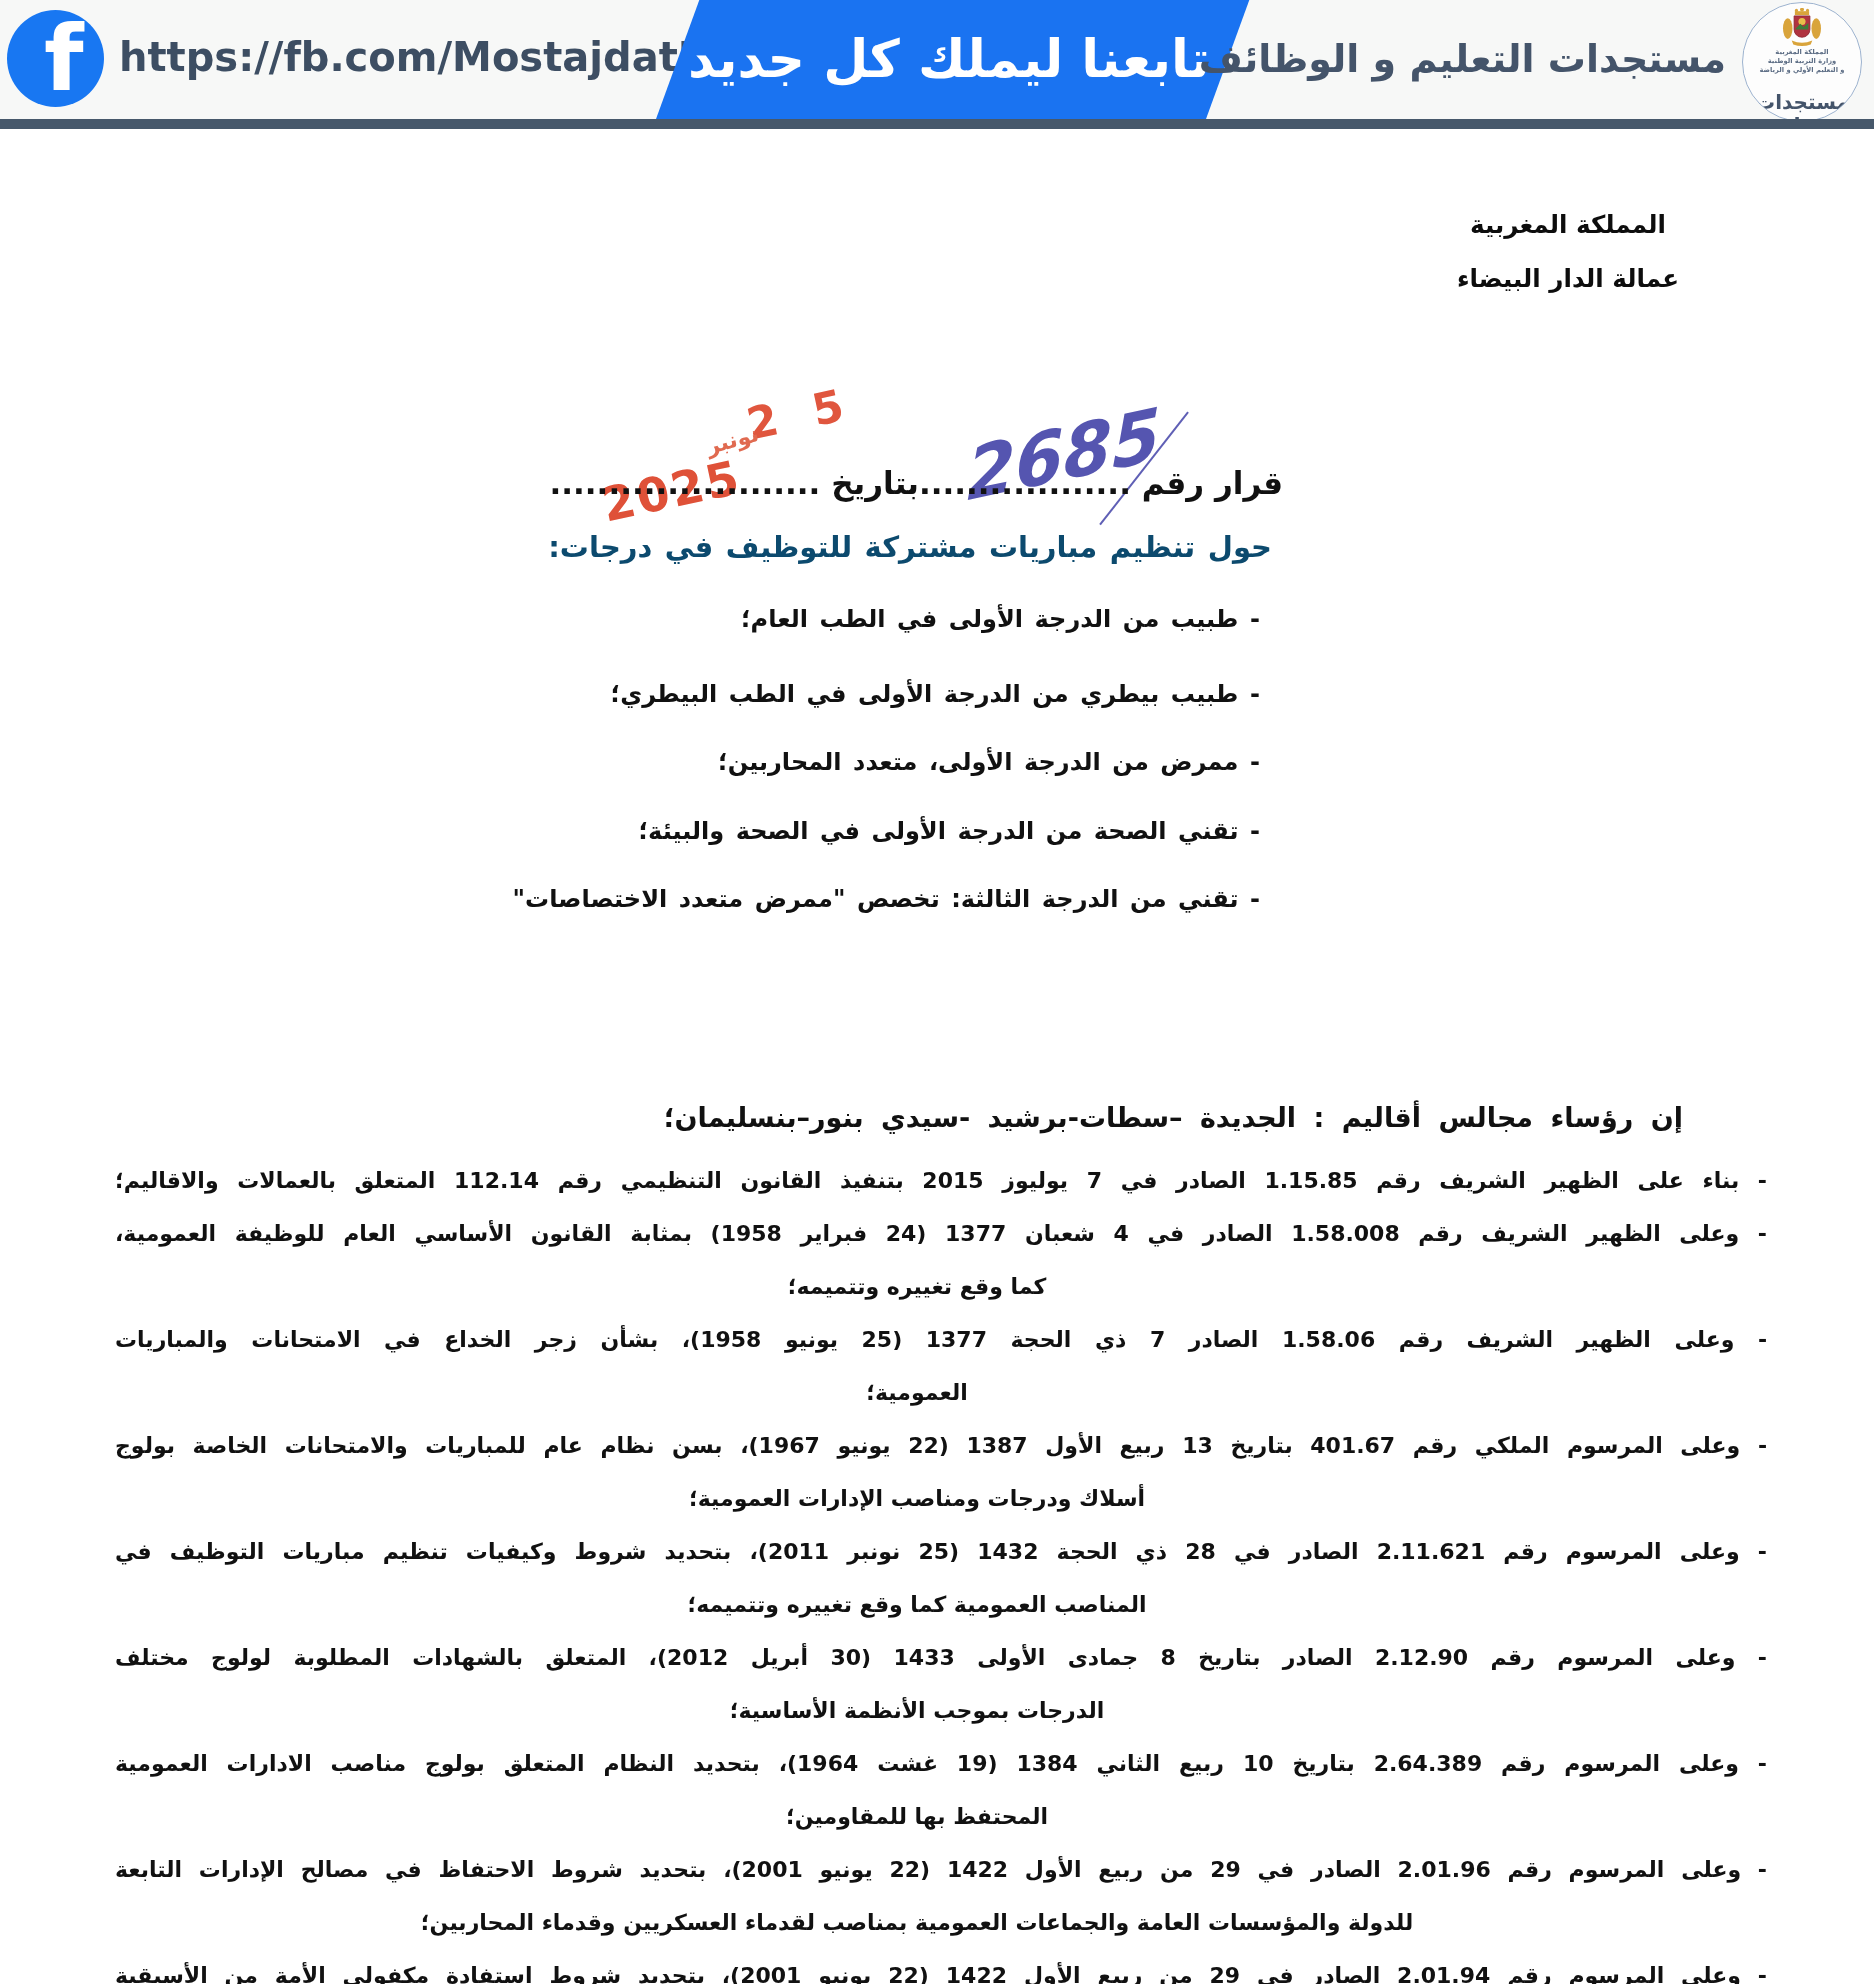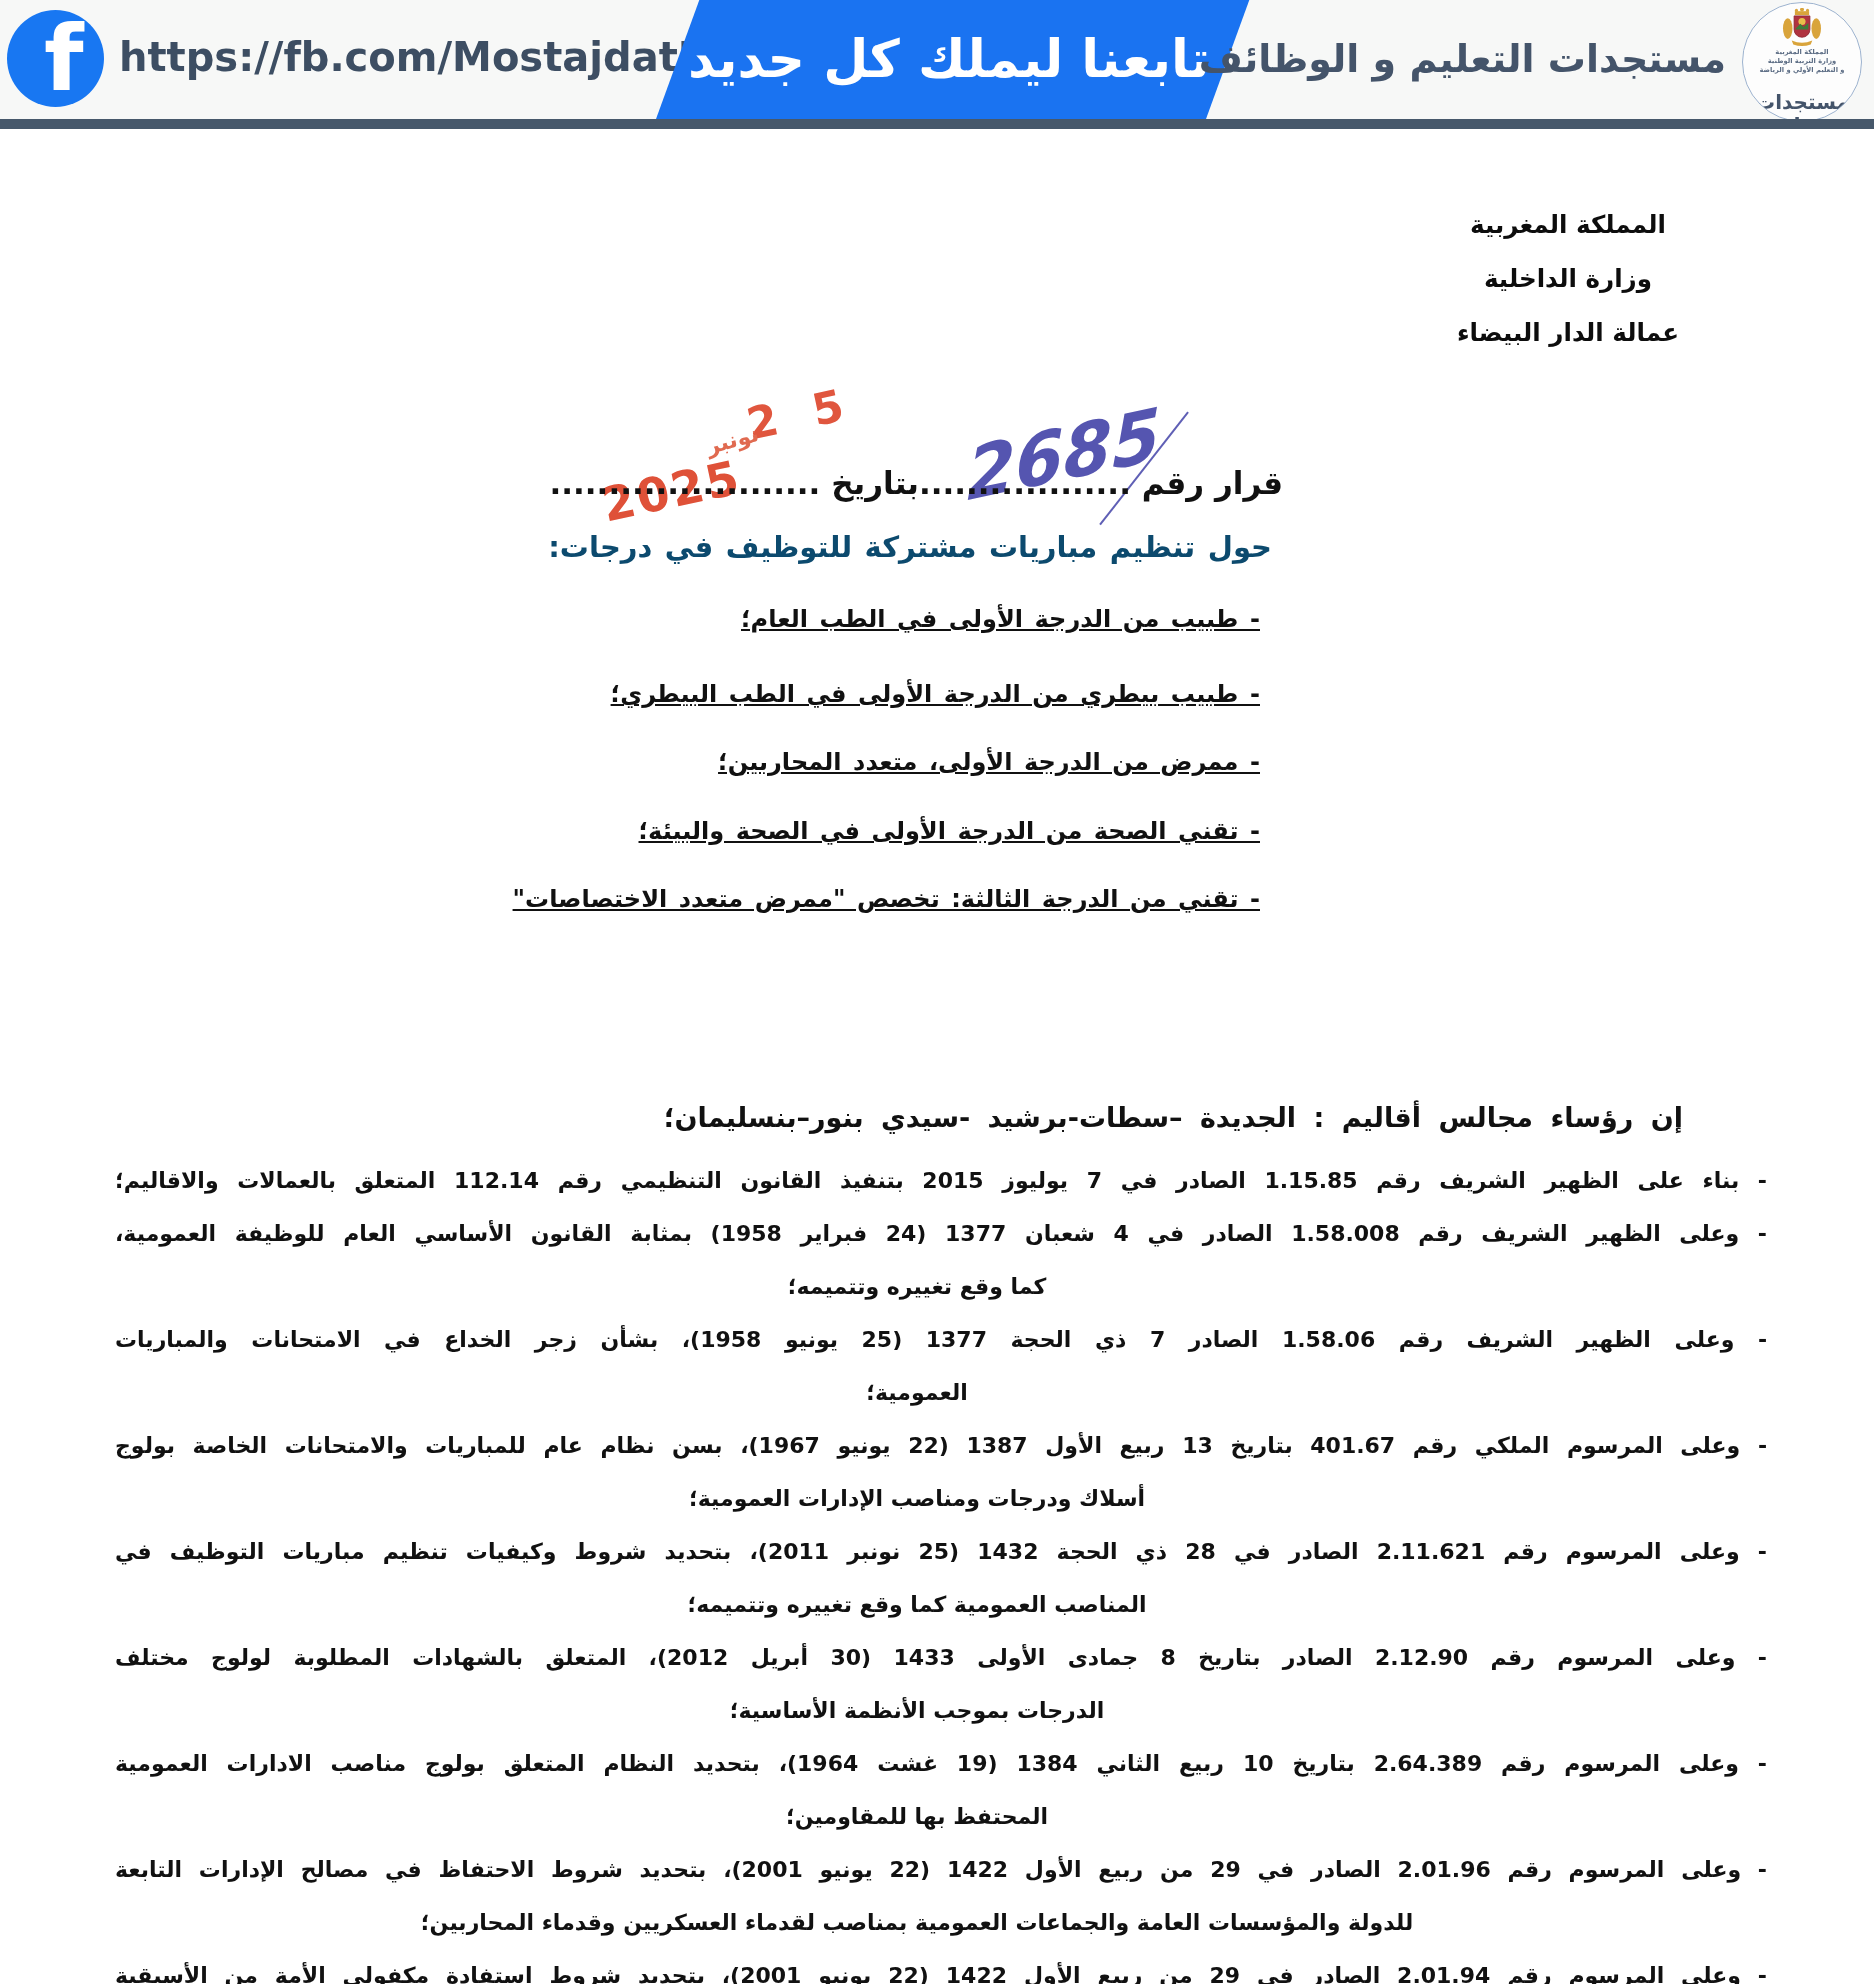--- a/index.html
+++ b/index.html
@@ -25,21 +25,21 @@
   .datestamp{position:absolute;left:584px;top:405px;width:278px;height:111px;transform:rotate(-12deg);color:#df5a43;font-weight:bold;}
   .ds-day{position:absolute;right:0;top:0;font-size:44px;letter-spacing:10.3px;color:#e0563e;}
   .ds-month{position:absolute;right:99px;top:24.6px;font-size:22px;color:#e06a50;transform:rotate(-3deg);}
   .ds-year{position:absolute;left:12px;top:47px;font-size:47px;letter-spacing:2.4px;color:#df5138;}
   
   .handnum{position:absolute;left:965px;top:413px;font-size:71px;font-style:italic;font-weight:bold;color:#4343a8;transform:rotate(-12deg) skewX(-12deg);opacity:.9;}
   .handstroke{position:absolute;left:1143px;top:397px;width:2.4px;height:143px;background:#4343a8;transform:rotate(38deg);opacity:.85;}
   
   .decree-no{position:absolute;right:592px;top:465px;font-size:31px;font-weight:bold;color:#111;white-space:nowrap;}
   .decree-subject{position:absolute;right:603px;top:530px;font-size:29px;font-weight:bold;color:#0c4a6e;white-space:nowrap;word-spacing:2.4px;}
-  .grade{position:absolute;right:615px;font-size:24px;font-weight:bold;color:#111;white-space:nowrap;word-spacing:3.2px;text-decoration:underline;}
+  .grade{position:absolute;right:615px;font-size:24px;font-weight:bold;color:#111;white-space:nowrap;word-spacing:3.2px;}
   .beneficiary{position:absolute;right:705px;top:953px;font-size:25.4px;font-weight:bold;color:#111;white-space:nowrap;word-spacing:2.4px;}
   .presidents{position:absolute;right:192px;top:1054px;font-size:27px;font-weight:bold;color:#111;white-space:nowrap;word-spacing:8px;margin-top:48px;}
   
   .refs{position:absolute;left:115px;right:108px;top:1154px;color:#111;}
   .ref-line{height:53px;line-height:53px;font-size:22px;font-weight:bold;text-align:center;white-space:nowrap;}
   .ref-line.j{white-space:normal;text-align:justify;text-align-last:justify;}
   .ref-line.cont{padding-left:0;padding-right:48px;}
 </style>
 </head>
 <body>
@@ -73,21 +73,20 @@
       <div class="logo-small ar">وزارة التربية الوطنية</div>
       <div class="logo-small ar">و التعليم الأولي و الرياضة</div>
       <div class="logo-big1 ar">مستجدات التعليم</div>
 
     </div>
     <div class="banner-divider"></div>
   </div>
 
   <div class="letterhead ar">
     <div>المملكة المغربية</div>
-    <div>وزارة الداخلية</div>
     <div>عمالة الدار البيضاء</div>
   </div>
 
   <div class="datestamp">
     <span class="ds-day">2 5</span>
     <span class="ds-month ar">نونبر</span>
     <span class="ds-year">2025</span>
   </div>
 
   <div class="handnum">2685</div>

